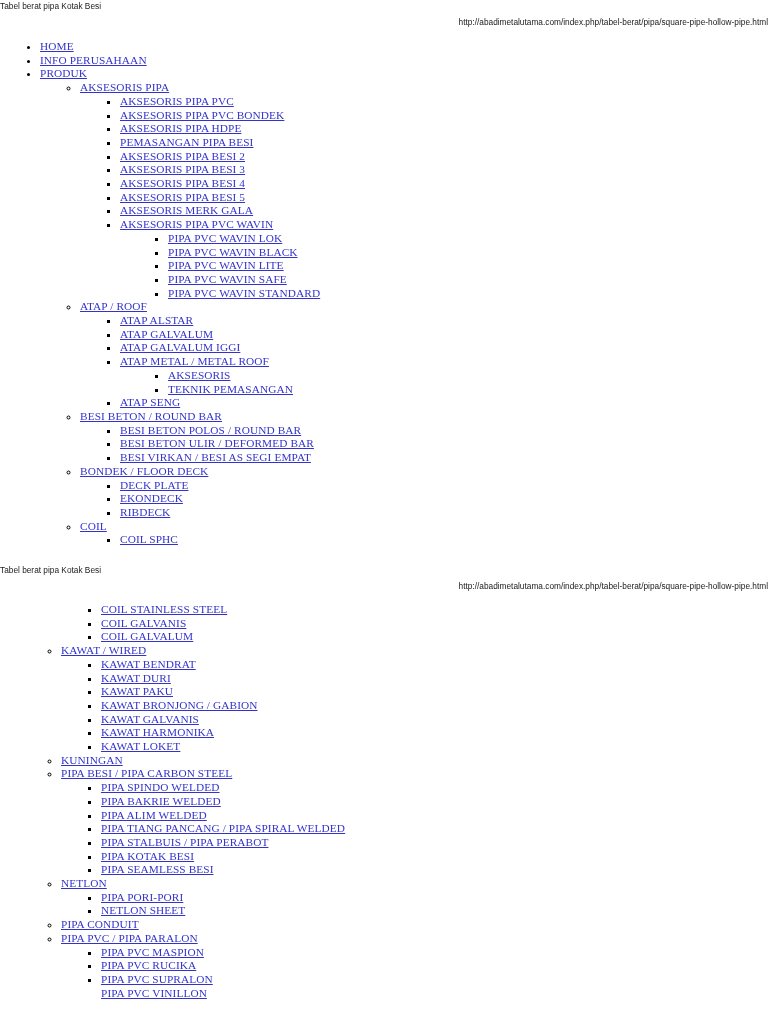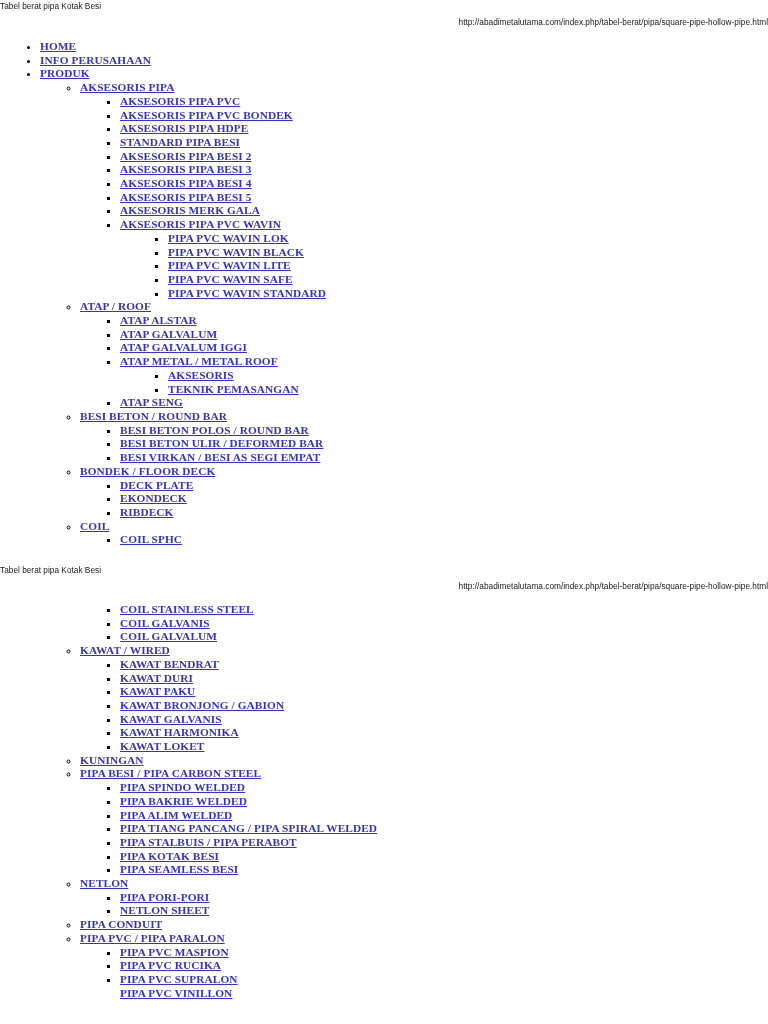--- a/index.html
+++ b/index.html
@@ -49,21 +49,21 @@
   
   .nav-root {
     margin: 0;
     padding: 0 0 0 40px;
     list-style-type: disc;
   }
   .nav-root ul {
     margin: 0;
     padding: 0 0 0 40px;
   }
-  .nav-root > li { list-style-type: disc; font-weight: bold; }
+  .nav-root > li { list-style-type: disc; }
   .lvl2 > li { list-style-type: circle; }
   .lvl3 > li { list-style-type: square; }
   .lvl4 > li { list-style-type: square; margin-left: 8px; }
 
   .nav-root li {
     font-size: 11.3px;
     line-height: 13.7px;
     color: #000;
   }
 
@@ -107,21 +107,21 @@
       <a class="navlink" href="#">PRODUK</a>
 
       <ul class="lvl2">
 
         <li>
           <a class="navlink" href="#">AKSESORIS PIPA</a>
           <ul class="lvl3">
             <li><a class="navlink" href="#">AKSESORIS PIPA PVC</a></li>
             <li><a class="navlink" href="#">AKSESORIS PIPA PVC BONDEK</a></li>
             <li><a class="navlink" href="#">AKSESORIS PIPA HDPE</a></li>
-            <li><a class="navlink" href="#">STANDARD PIPA BESI</a></li>
+            <li><a class="navlink" href="#">PEMASANGAN PIPA BESI</a></li>
             <li><a class="navlink" href="#">AKSESORIS PIPA BESI 2</a></li>
             <li><a class="navlink" href="#">AKSESORIS PIPA BESI 3</a></li>
             <li><a class="navlink" href="#">AKSESORIS PIPA BESI 4</a></li>
             <li><a class="navlink" href="#">AKSESORIS PIPA BESI 5</a></li>
             <li><a class="navlink" href="#">AKSESORIS MERK GALA</a></li>
             <li>
               <a class="navlink" href="#">AKSESORIS PIPA PVC WAVIN</a>
               <ul class="lvl4">
                 <li><a class="navlink" href="#">PIPA PVC WAVIN LOK</a></li>
                 <li><a class="navlink" href="#">PIPA PVC WAVIN BLACK</a></li>
@@ -186,21 +186,21 @@
 
 <div class="page-sheet">
 
   <div class="print-line header-block">
     <span class="pl-left">Tabel berat pipa Kotak Besi</span>
     <span class="pl-right">http://abadimetalutama.com/index.php/tabel-berat/pipa/square-pipe-hollow-pipe.html</span>
   </div>
 
   <div class="spacer-mid"></div>
 
-  <ul class="nav-root lvl1" style="list-style:none; padding-left:40px;">
+  <ul class="nav-root lvl1" style="list-style:none; padding-left:21px;">
     <li style="list-style:none;">
       <ul class="lvl2">
 
         <li style="list-style:none;">
           <ul class="lvl3">
             <li><a class="navlink" href="#">COIL STAINLESS STEEL</a></li>
             <li><a class="navlink" href="#">COIL GALVANIS</a></li>
             <li><a class="navlink" href="#">COIL GALVALUM</a></li>
           </ul>
         </li>

